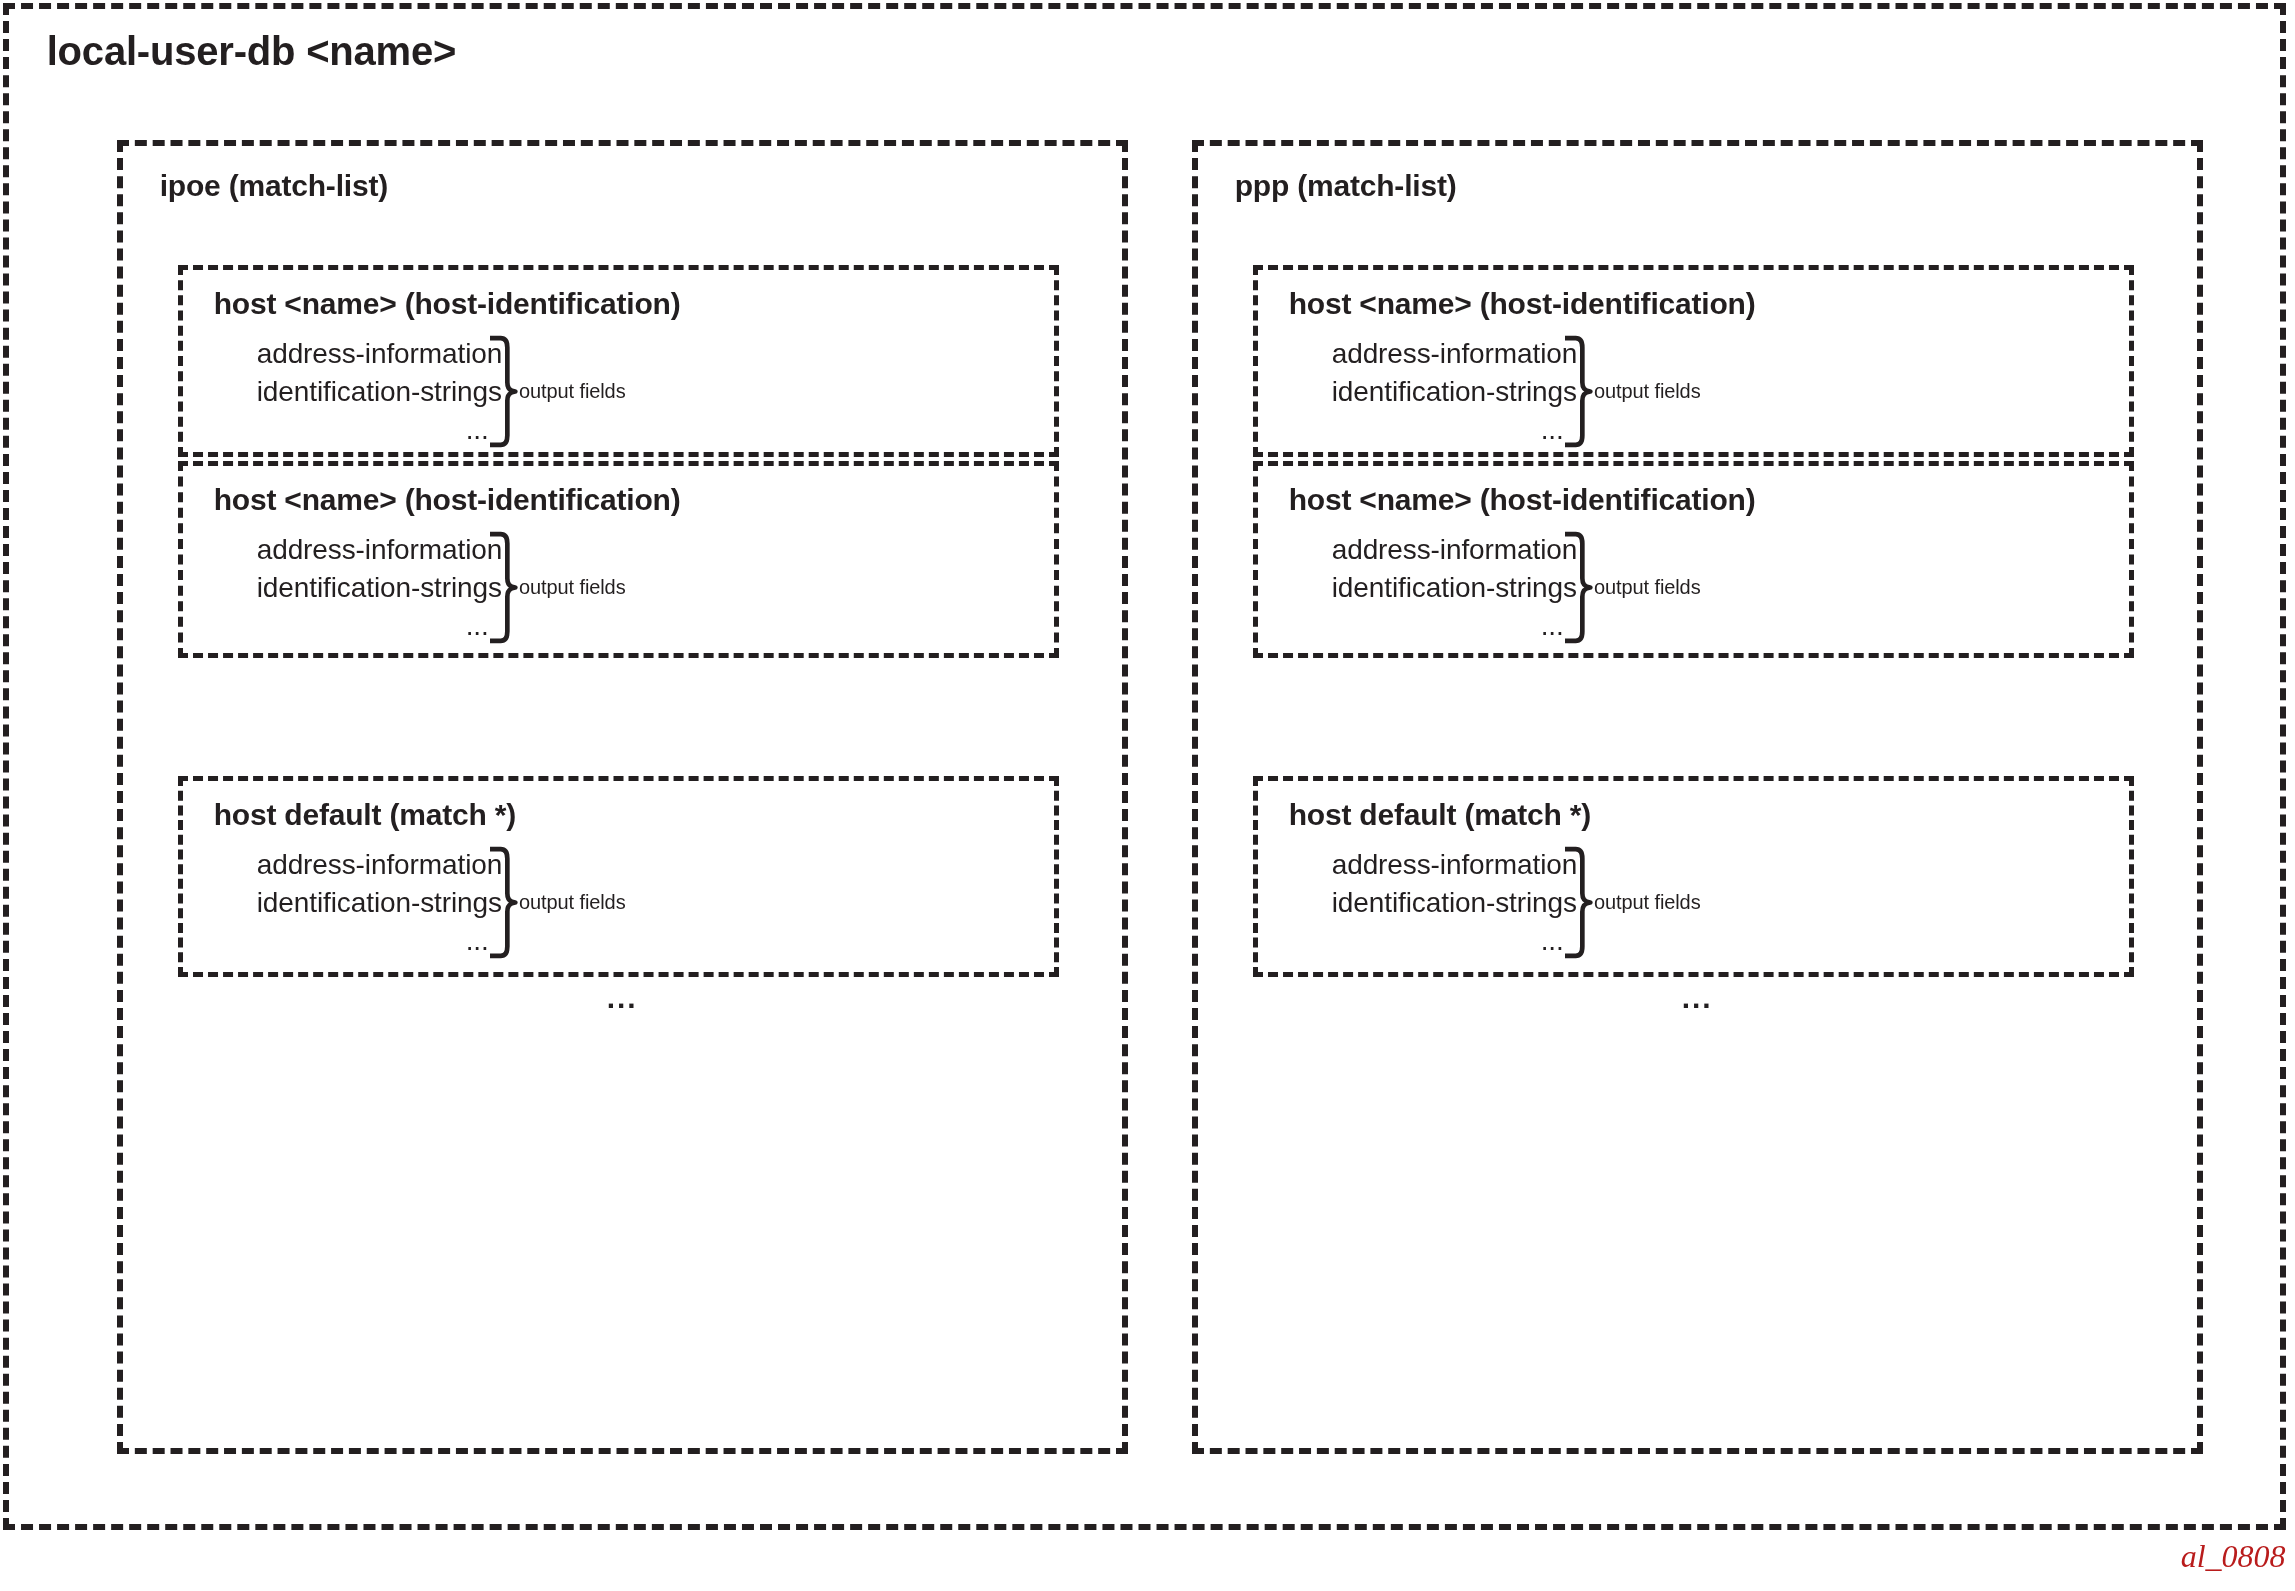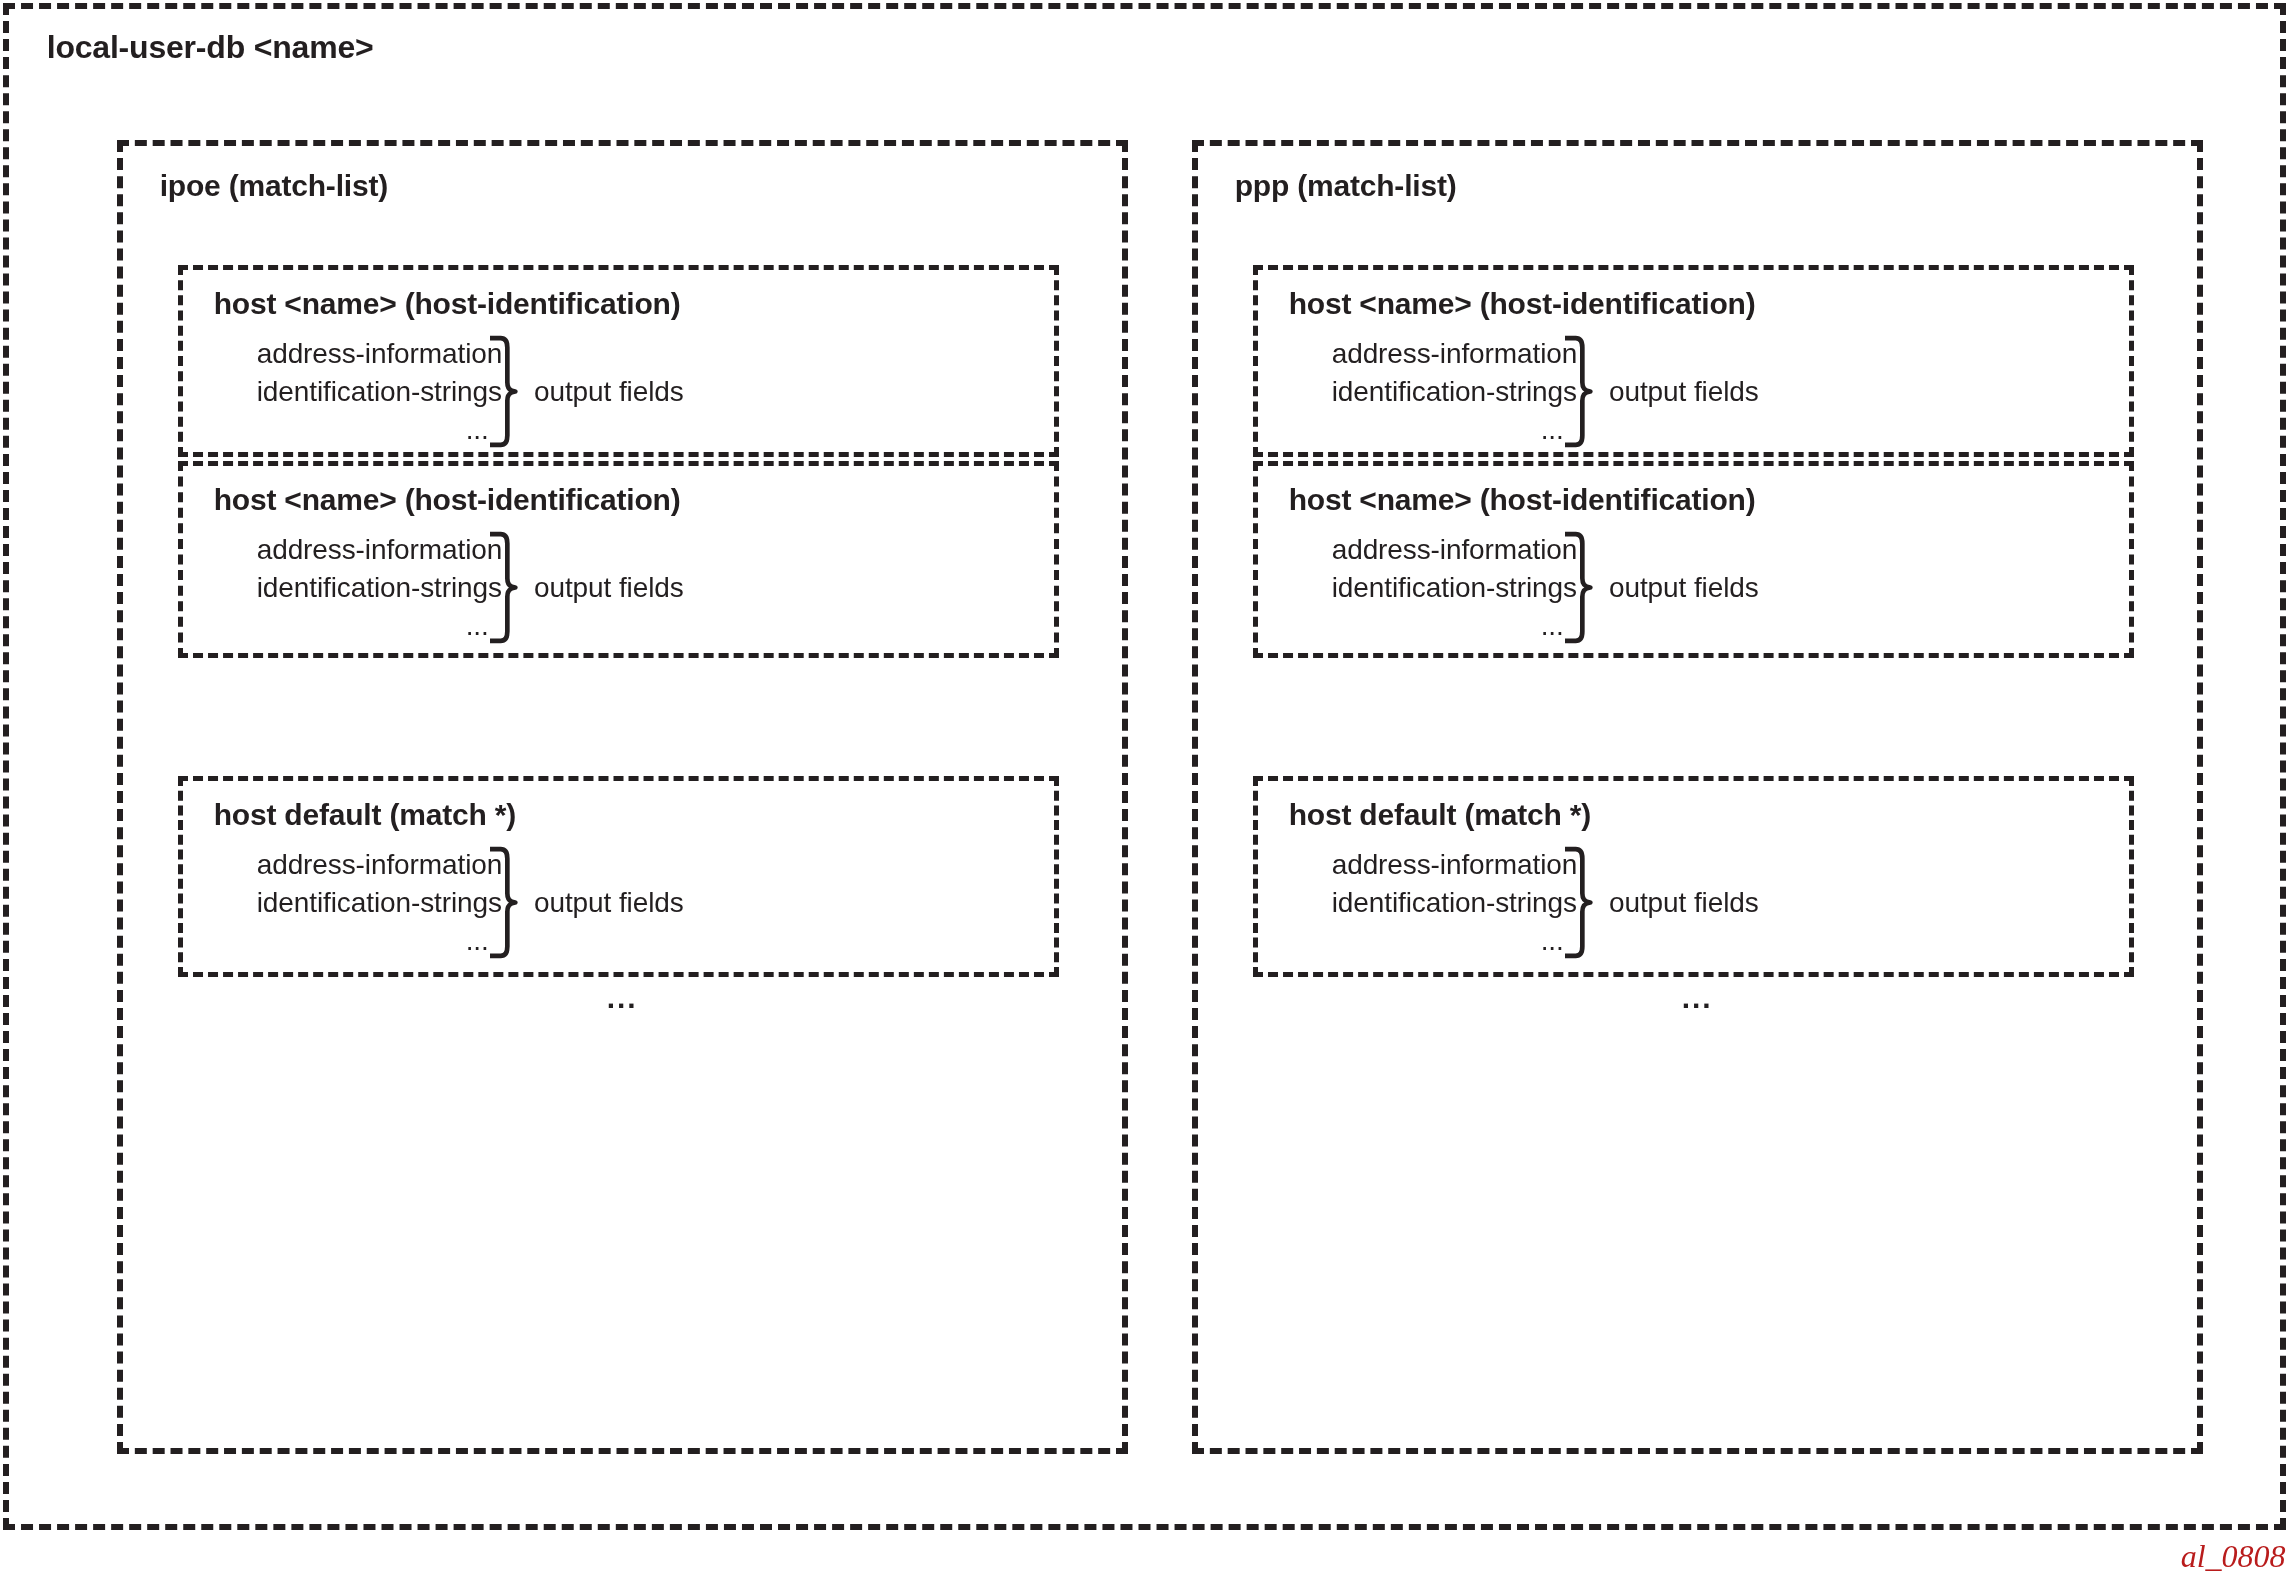--- a/index.html
+++ b/index.html
@@ -24,21 +24,21 @@
     width: 2283px;
     height: 1527px;
     box-sizing: border-box;
     border: 6px dashed #231f20;
   }
 
   .outer-title {
     position: absolute;
     left: 38px;
     top: 20px;
-    font-size: 32px;
+    font-size: 40px;
     font-weight: bold;
     letter-spacing: -0.2px;
     white-space: nowrap;
   }
 
   
   .match-list {
     position: absolute;
     box-sizing: border-box;
     border: 6px dashed #231f20;
@@ -102,24 +102,24 @@
     letter-spacing: -0.1px;
   }
   .brace {
     width: 28px;
     height: 113px;
     flex: 0 0 auto;
     margin-left: 1.3px;
   }
   .brace svg { display: block; }
   .fields-label {
-    font-size: 28px;
+    font-size: 20px;
     white-space: nowrap;
     letter-spacing: -0.1px;
-    margin-left: 16px;
+    margin-left: 1px;
   }
 
   
   .list-ellipsis {
     position: absolute;
     left: 0;
     top: 837px;
     width: 999px;
     text-align: center;
     font-size: 30px;

